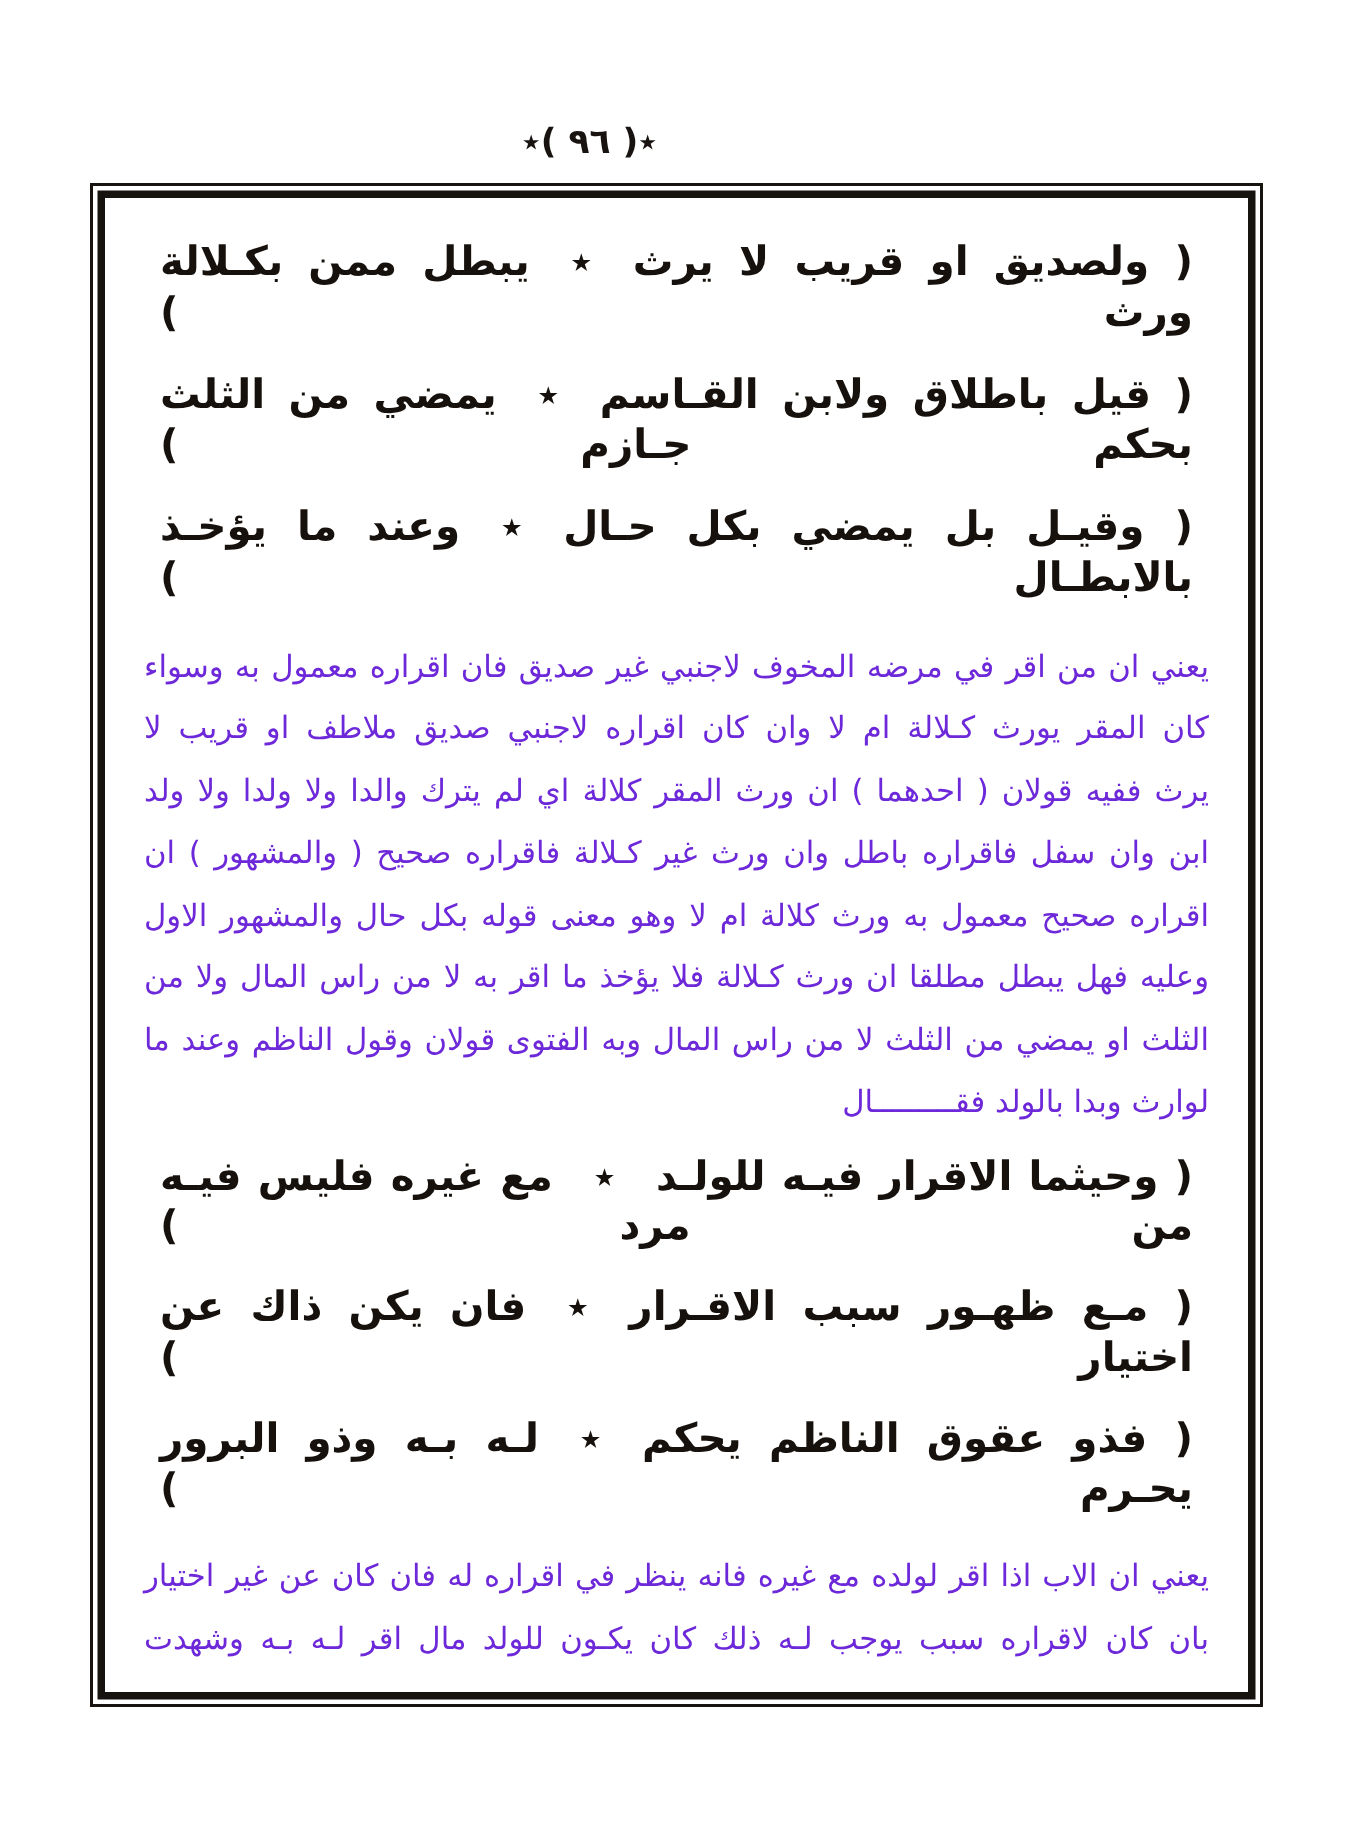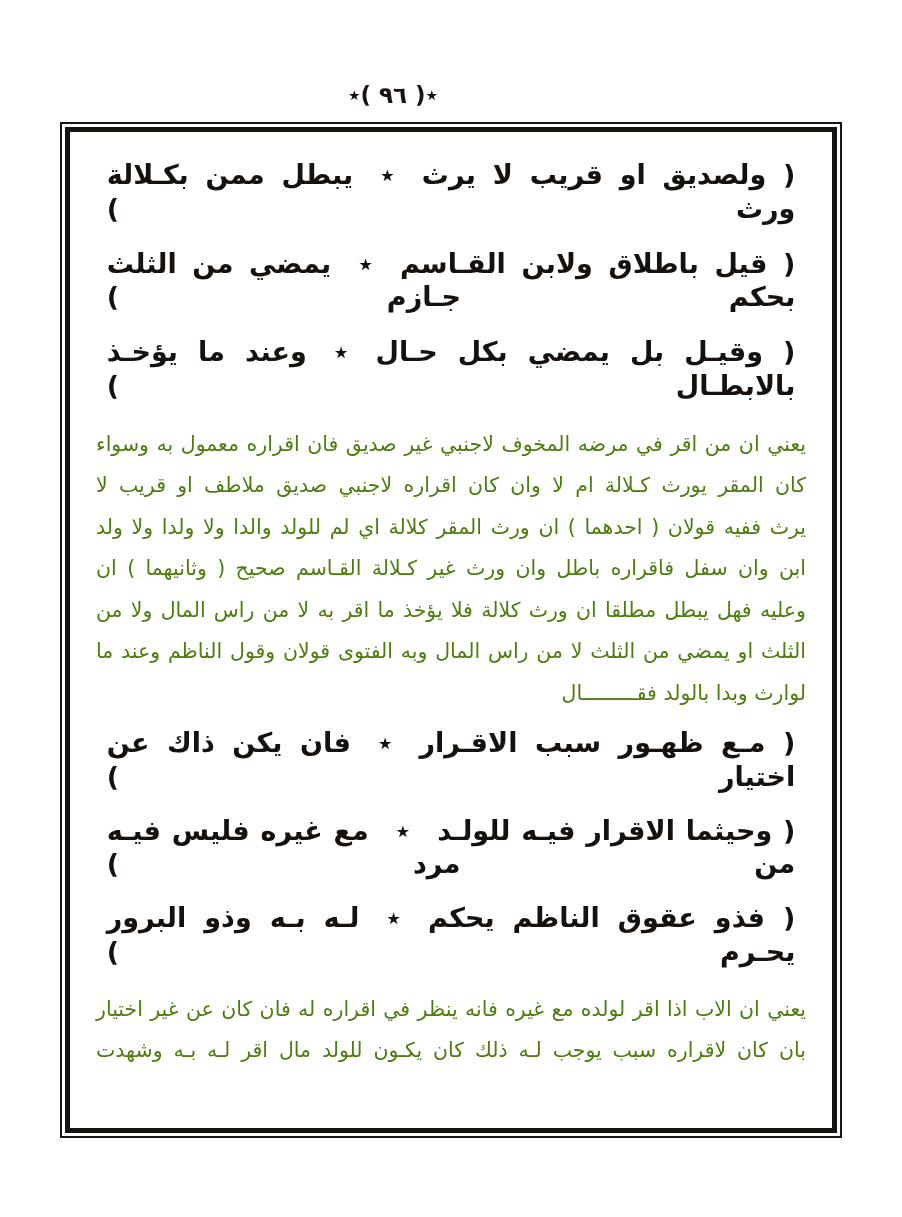--- a/index.html
+++ b/index.html
@@ -57,21 +57,21 @@
   }
   .commentary {
     margin-top: 4px;
   }
   .c-line {
     direction: rtl;
     font-size: 20.5px;
     line-height: 41.5px;
     text-align: justify;
     text-align-last: justify;
-    color: #4d7c0f;
+    color: #6d28d9;
   }
   .c-line.paragraph-end {
     text-align: center;
     text-align-last: right;
   }
   .commentary-first { margin-bottom: 6px; }
 </style>
 </head>
 <body>
 
@@ -84,30 +84,31 @@
 
       <div class="verse-group-top">
         <div class="verse">( ولصديق او قريب لا يرث ٭ يبطل ممن بكـلالة ورث )</div>
         <div class="verse">( قيل باطلاق ولابن القـاسم ٭ يمضي من الثلث بحكم جـازم )</div>
         <div class="verse">( وقيـل بل يمضي بكل حـال ٭ وعند ما يؤخـذ بالابطـال )</div>
       </div>
 
       <div class="commentary commentary-first">
         <div class="c-line">يعني ان من اقر في مرضه المخوف لاجنبي غير صديق فان اقراره معمول به وسواء</div>
         <div class="c-line">كان المقر يورث كـلالة ام لا وان كان اقراره لاجنبي صديق ملاطف او قريب لا</div>
-        <div class="c-line">يرث ففيه قولان ( احدهما ) ان ورث المقر كلالة اي لم للولد والدا ولا ولدا ولا ولد</div>
-        <div class="c-line">ابن وان سفل فاقراره باطل وان ورث غير كـلالة القـاسم صحيح ( وثانيهما ) ان</div>
-        <div class="c-line">وعليه فهل يبطل مطلقا ان ورث كلالة فلا يؤخذ ما اقر به لا من راس المال ولا من</div>
+        <div class="c-line">يرث ففيه قولان ( احدهما ) ان ورث المقر كلالة اي لم يترك والدا ولا ولدا ولا ولد</div>
+        <div class="c-line">ابن وان سفل فاقراره باطل وان ورث غير كـلالة فاقراره صحيح ( والمشهور ) ان</div>
+        <div class="c-line">اقراره صحيح معمول به ورث كلالة ام لا وهو معنى قوله بكل حال والمشهور الاول</div>
+        <div class="c-line">وعليه فهل يبطل مطلقا ان ورث كـلالة فلا يؤخذ ما اقر به لا من راس المال ولا من</div>
         <div class="c-line">الثلث او يمضي من الثلث لا من راس المال وبه الفتوى قولان وقول الناظم وعند ما</div>
         <div class="c-line paragraph-end">لوارث وبدا بالولد فقـــــــــال</div>
       </div>
 
       <div class="verse-group-middle">
+        <div class="verse">( وحيثما الاقرار فيـه للولـد ٭ مع غيره فليس فيـه من مرد )</div>
         <div class="verse">( مـع ظهـور سبب الاقـرار ٭ فان يكن ذاك عن اختيار )</div>
-        <div class="verse">( وحيثما الاقرار فيـه للولـد ٭ مع غيره فليس فيـه من مرد )</div>
         <div class="verse">( فذو عقوق الناظم يحكم ٭ لـه بـه وذو البرور يحـرم )</div>
       </div>
 
       <div class="commentary commentary-second">
         <div class="c-line">يعني ان الاب اذا اقر لولده مع غيره فانه ينظر في اقراره له فان كان عن غير اختيار</div>
         <div class="c-line">بان كان لاقراره سبب يوجب لـه ذلك كان يكـون للولد مال اقر لـه بـه وشهدت</div>
 
       </div>
 
     </div>

